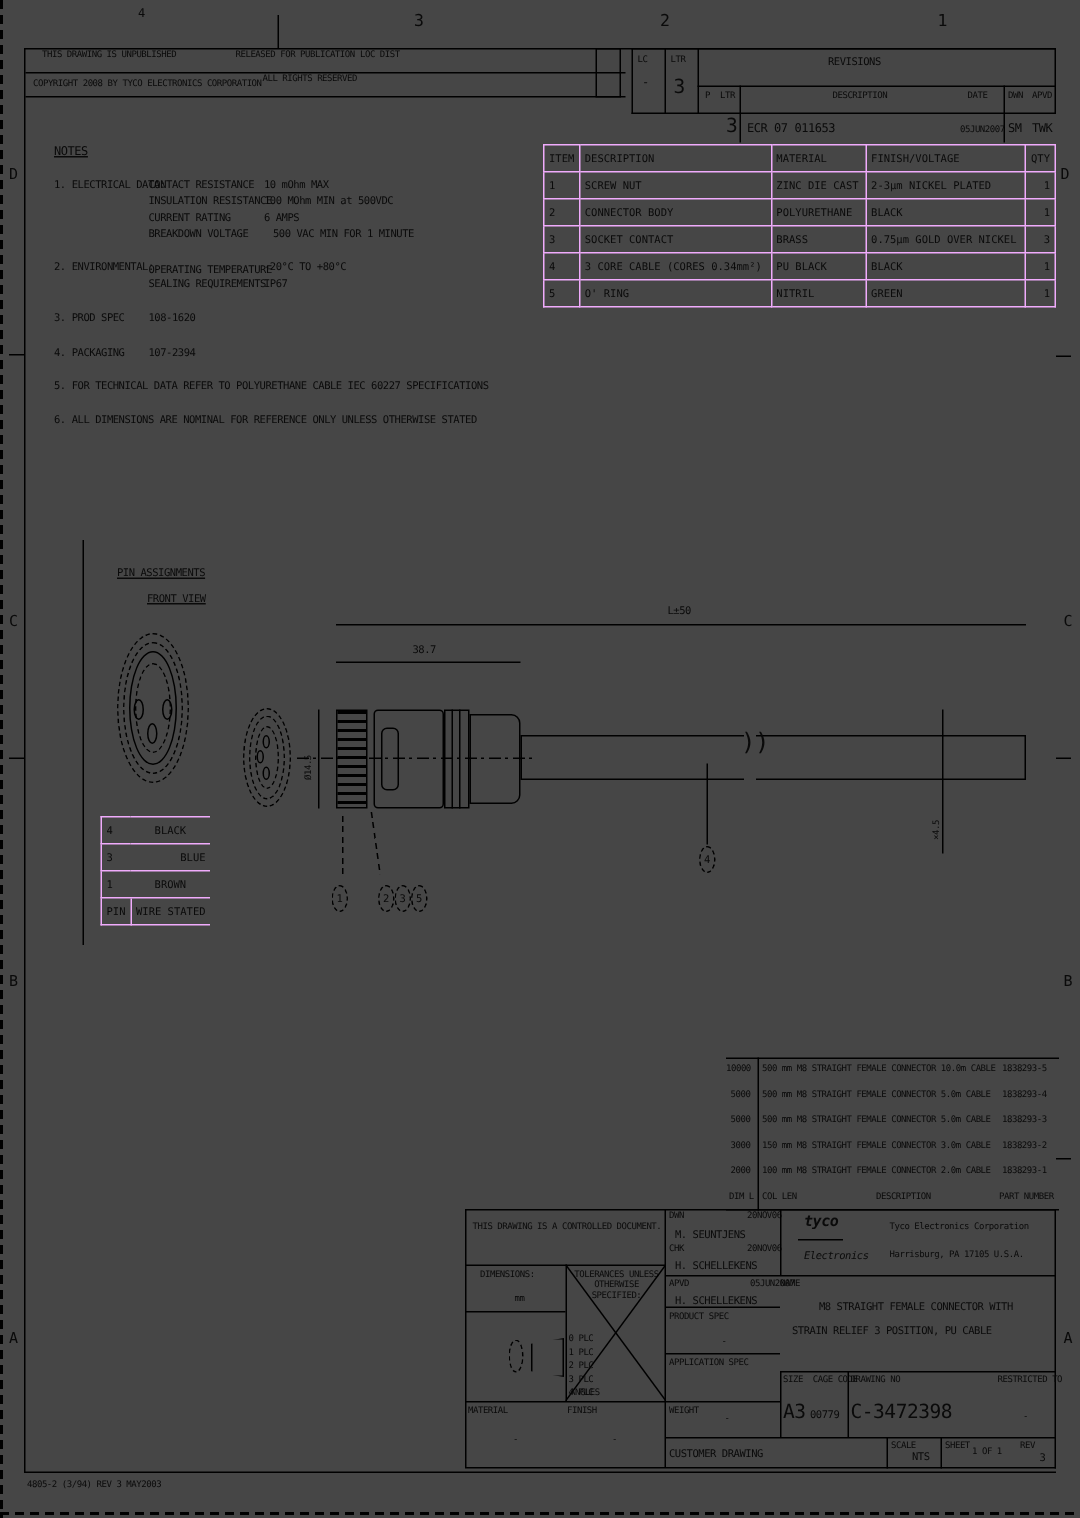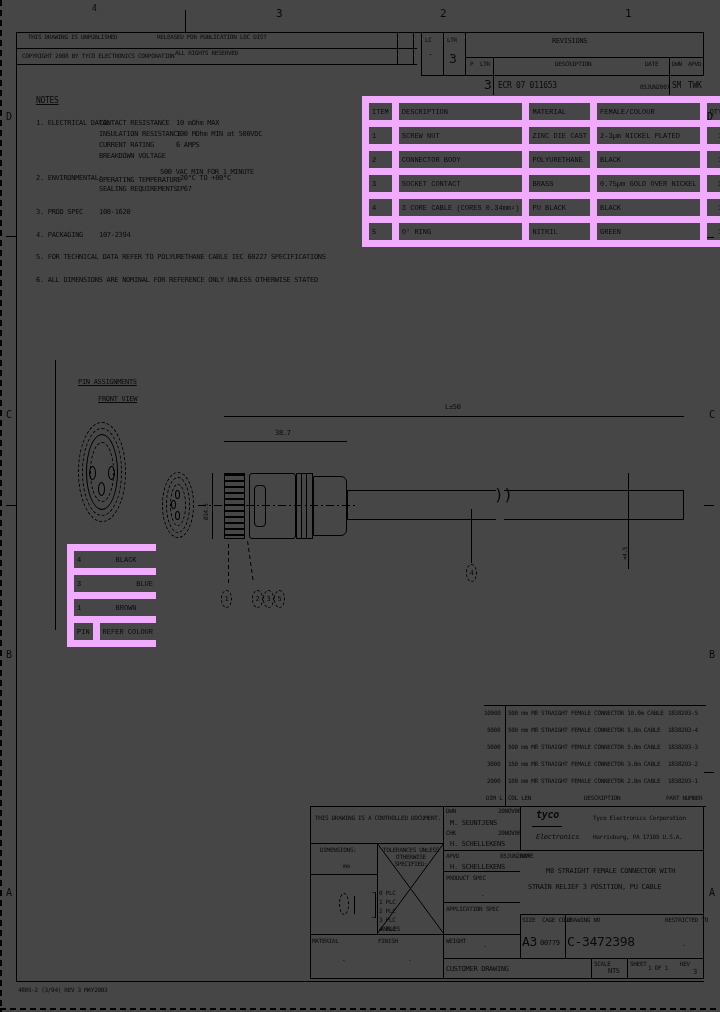--- a/index.html
+++ b/index.html
@@ -11,21 +11,21 @@
   .t6{font-size:6px;line-height:7px;}
   .big{font-size:13px;line-height:14px;}
   .hl{position:absolute;height:1px;background:#000;}
   .vl{position:absolute;width:1px;background:#000;}
   .box{position:absolute;border:1px solid #000;box-sizing:border-box;}
   .dash-left{position:absolute;left:0;top:0;width:2px;height:1012px;
      background:repeating-linear-gradient(to bottom,#000 0 6px,transparent 6px 10px);}
   .dash-bottom{position:absolute;left:0;top:1008px;width:720px;height:2px;
      background:repeating-linear-gradient(to right,#000 0 6px,transparent 6px 10px);}
   table.grid{border-collapse:collapse;position:absolute;}
-  table.grid td{border:7px solid #f0abfc;font-size:7px;line-height:8px;padding:0 3px;height:17px;white-space:nowrap;color:#0a0a0a;font-family:Liberation Mono, monospace;}
+  table.grid td{border:1px solid #f0abfc;font-size:7px;line-height:8px;padding:0 3px;height:17px;white-space:nowrap;color:#0a0a0a;}
   .circle{position:absolute;border:1px dashed #000;border-radius:50%;box-sizing:border-box;}
   .balloon{position:absolute;width:11px;height:18px;border:1px dashed #000;border-radius:50%;box-sizing:border-box;
      font-size:7px;line-height:16px;text-align:center;color:#0a0a0a;}
 </style>
 </head>
 <body>
 
 <div class="dash-left"></div>
 <div class="dash-bottom"></div>
 <div class="vl" style="left:16px;top:32px;height:950px;"></div>
@@ -89,21 +89,21 @@
 <div class="t" style="left:36px;top:96px;text-decoration:underline;">NOTES</div>
 <div>
   <div class="t t7" style="left:36px;top:119px;"><span>1.</span> <span>ELECTRICAL DATA:</span></div>
   <div class="t t7" style="left:99px;top:119px;">CONTACT RESISTANCE</div>
   <div class="t t7" style="left:176px;top:119px;">10 mOhm MAX</div>
   <div class="t t7" style="left:99px;top:130px;">INSULATION RESISTANCE</div>
   <div class="t t7" style="left:176px;top:130px;">100 MOhm MIN at 500VDC</div>
   <div class="t t7" style="left:99px;top:141px;">CURRENT RATING</div>
   <div class="t t7" style="left:176px;top:141px;">6 AMPS</div>
   <div class="t t7" style="left:99px;top:152px;">BREAKDOWN VOLTAGE</div>
-  <div class="t t7" style="left:160px;top:152px;margin-top:16px;">500 VAC MIN FOR 1 MINUTE</div>
+  <div class="t t7" style="left:182px;top:152px;">500 VAC MIN FOR 1 MINUTE</div>
 
   <div class="t t7" style="left:36px;top:174px;"><span>2.</span> <span>ENVIRONMENTAL:</span></div>
   <div class="t t7" style="left:99px;top:176px;">OPERATING TEMPERATURE</div>
   <div class="t t7" style="left:176px;top:174px;">-20°C TO +80°C</div>
   <div class="t t7" style="left:99px;top:185px;">SEALING REQUIREMENTS</div>
   <div class="t t7" style="left:176px;top:185px;">IP67</div>
 
   <div class="t t7" style="left:36px;top:208px;"><span>3.</span> <span>PROD SPEC</span></div>
   <div class="t t7" style="left:99px;top:208px;">108-1620</div>
 
@@ -113,21 +113,21 @@
   <div class="t t7" style="left:36px;top:253px;"><span>5.</span> <span>FOR TECHNICAL DATA REFER TO POLYURETHANE CABLE IEC 60227 SPECIFICATIONS</span></div>
   <div class="t t7" style="left:36px;top:276px;"><span>6.</span> <span>ALL DIMENSIONS ARE NOMINAL FOR REFERENCE ONLY UNLESS OTHERWISE STATED</span></div>
 </div>
 
 <table class="grid" style="left:362px;top:96px;width:342px;">
   <tbody>
       <tr>
     <td style="width:10px;">ITEM</td>
     <td>DESCRIPTION</td>
     <td>MATERIAL</td>
-    <td>FEMALE/COLOUR</td>
+    <td>FINISH/VOLTAGE</td>
     <td style="text-align:right;">QTY</td>
   </tr>
   <tr>
     <td>1</td>
     <td>SCREW NUT</td>
     <td>ZINC DIE CAST</td>
     <td>2-3µm NICKEL PLATED</td>
     <td style="text-align:right;">1</td>
   </tr>
   <tr>
@@ -184,21 +184,21 @@
   <tr>
         <td style="border-right:none;">3</td>
         <td style="border-left:none;border-right:none;text-align:right;">BLUE</td>
       </tr>
   <tr>
         <td style="border-right:none;">1</td>
         <td style="border-left:none;border-right:none;text-align:center;">BROWN</td>
       </tr>
   <tr>
         <td>PIN</td>
-        <td style="border-right:none;text-align:center;">REFER COLOUR</td>
+        <td style="border-right:none;text-align:center;">WIRE STATED</td>
       </tr>
 </tbody>
   </table>
 
 <div>
   <div class="circle" style="left:162px;top:472px;width:32px;height:66px;"></div>
   <div class="circle" style="left:166px;top:477px;width:24px;height:56px;"></div>
   <div class="circle" style="left:170px;top:484px;width:16px;height:42px;"></div>
   <div class="circle" style="left:175px;top:490px;width:5px;height:9px;border-style:solid;"></div>
   <div class="circle" style="left:171px;top:500px;width:5px;height:9px;border-style:solid;"></div>

